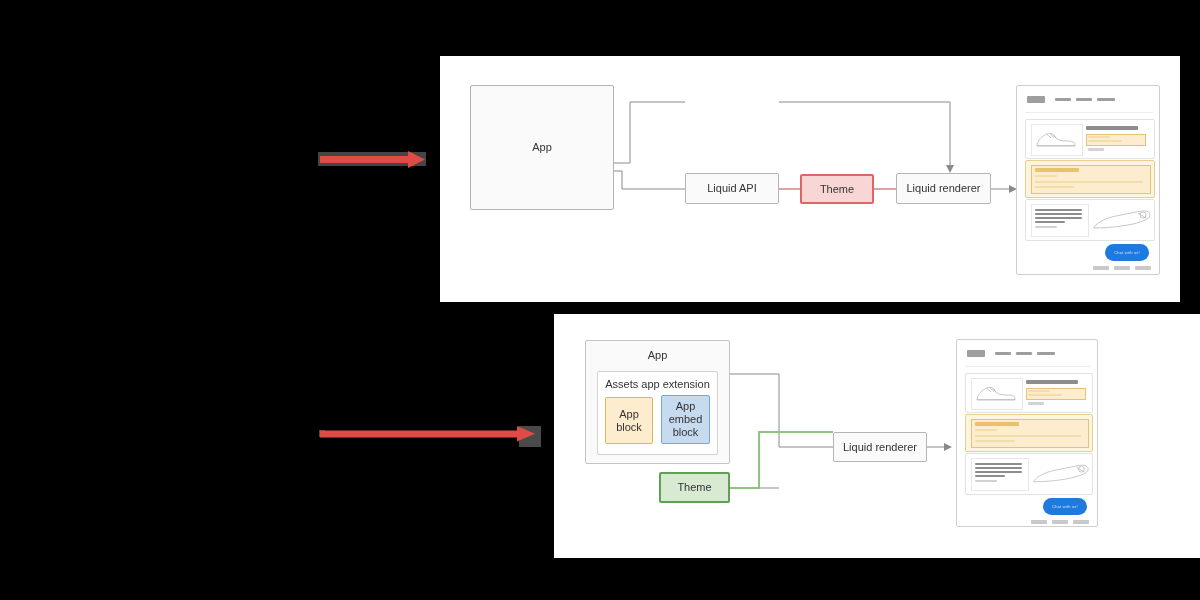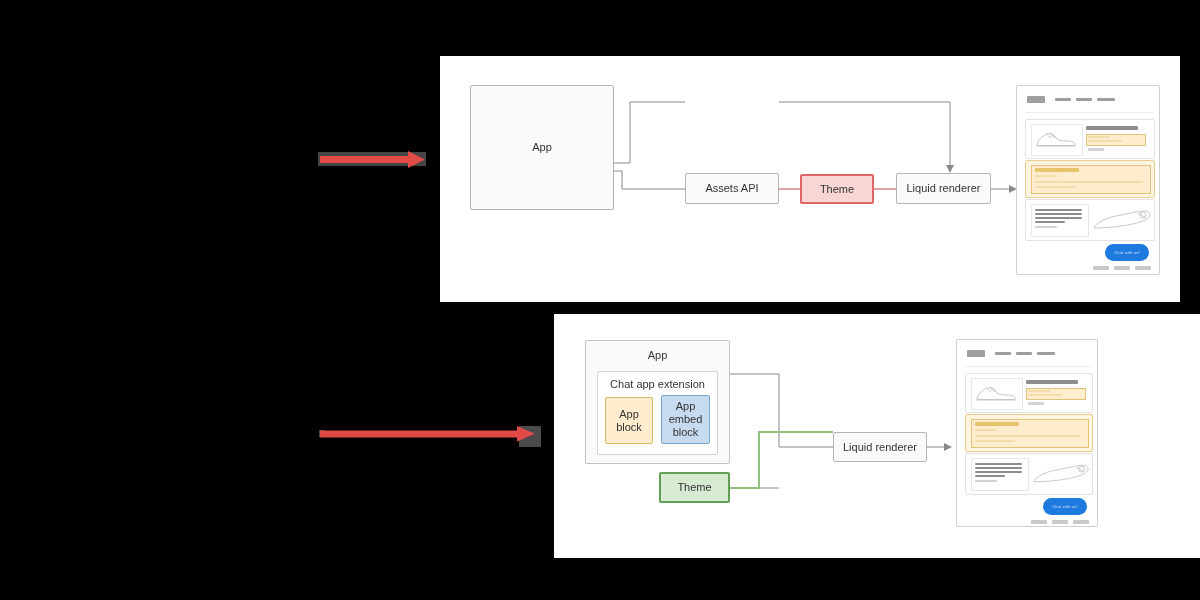--- a/index.html
+++ b/index.html
@@ -80,21 +80,21 @@
         <path d="M434,133 L456,133"></path>
       </g>
     </svg>
 
     <div class="node plain" style="left:30px;top:29px;width:144px;height:125px;">
       <span>App</span>
     </div>
 
 
     <div class="node plain" style="left:245px;top:117px;width:94px;height:31px;">
-      <span>Assets API</span>
+      <span>Liquid API</span>
     </div>
 
     <div class="node red" style="left:360px;top:118px;width:74px;height:30px;">
       <span>Theme</span>
     </div>
 
     <div class="node plain" style="left:456px;top:117px;width:95px;height:31px;">
       <span>Liquid renderer</span>
     </div>
 
@@ -175,21 +175,21 @@
         <path d="M176,174 L205,174 L205,118 L279,118"></path>
       </g>
       <path d="M398,133 L390,129 L390,137 Z" fill="#8a8a8a"></path>
     </svg>
 
     <div class="node group" style="left:31px;top:26px;width:145px;height:124px;">
       <div class="grp-title" style="top:8px;">App</div>
     </div>
 
     <div class="node subgroup" style="left:43px;top:57px;width:121px;height:84px;">
-      <div class="grp-title" style="top:6px;">Chat app extension</div>
+      <div class="grp-title" style="top:6px;">Assets app extension</div>
     </div>
 
     <div class="node yellow" style="left:51px;top:83px;width:48px;height:47px;white-space:pre-line;">
       <span>App
 block</span>
     </div>
 
     <div class="node blue" style="left:107px;top:81px;width:49px;height:49px;white-space:pre-line;">
       <span>App
 embed

